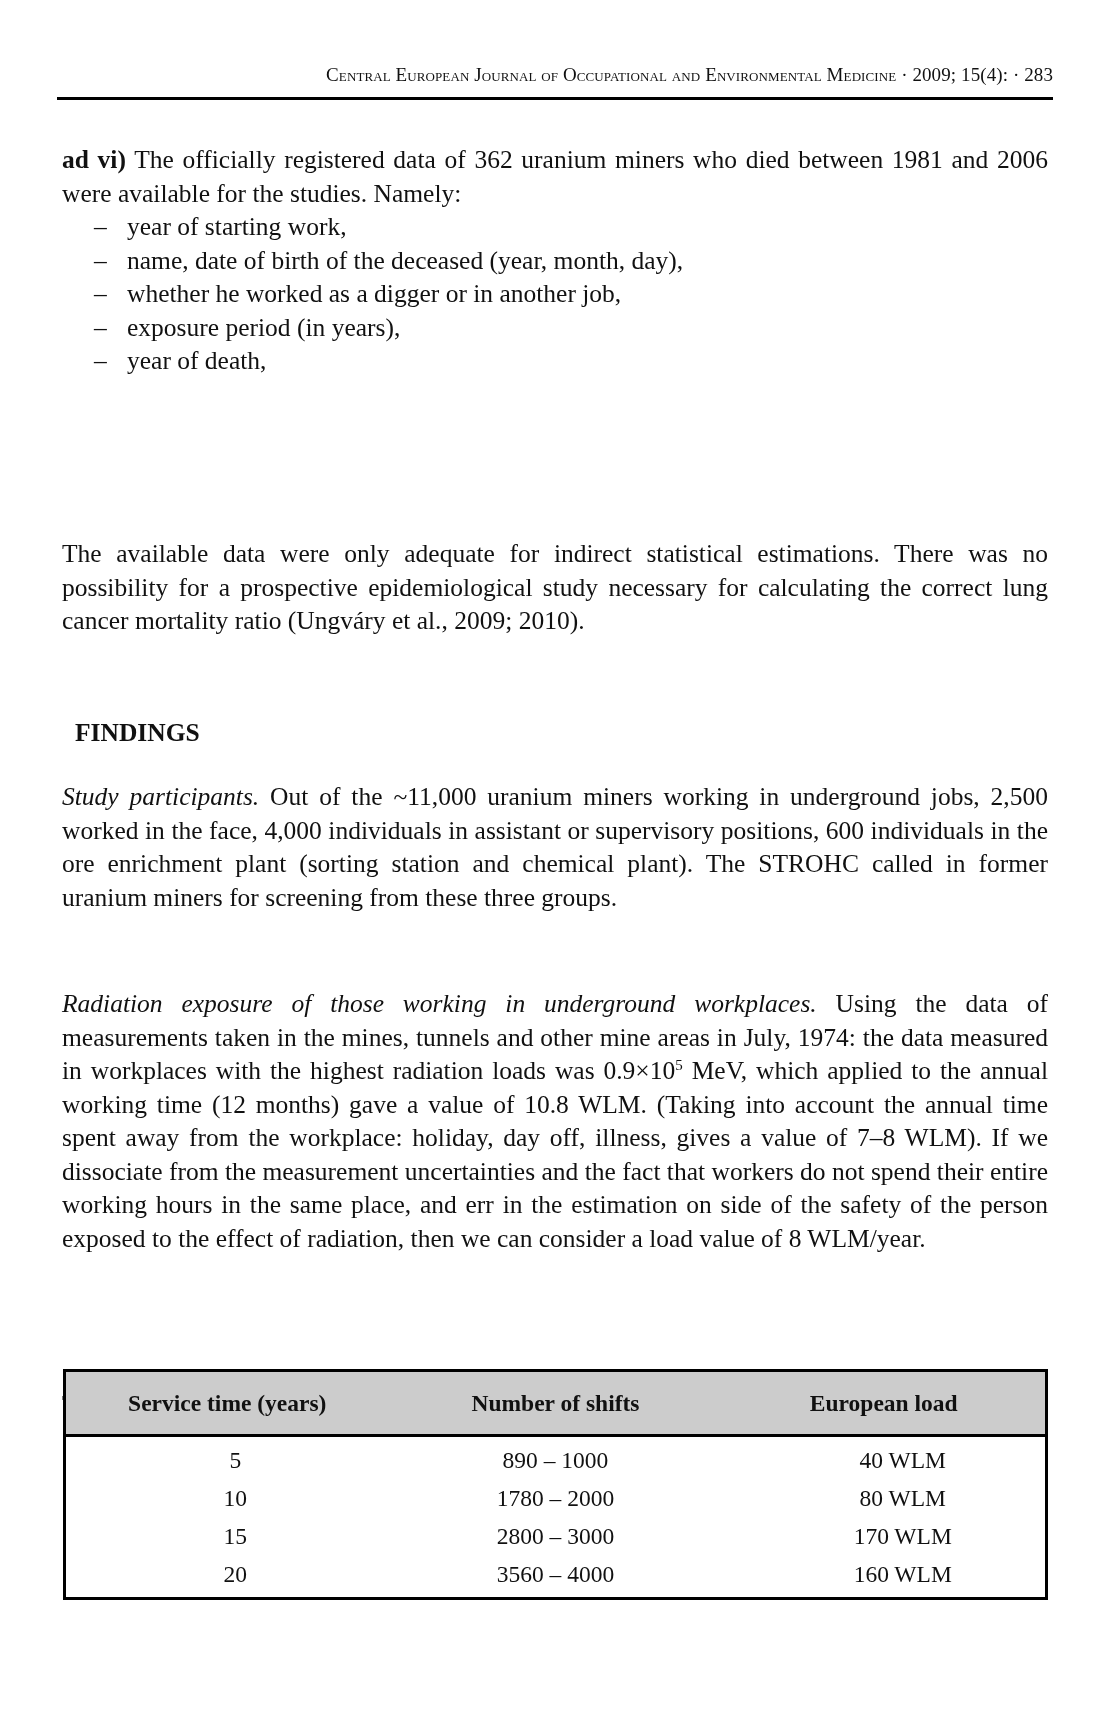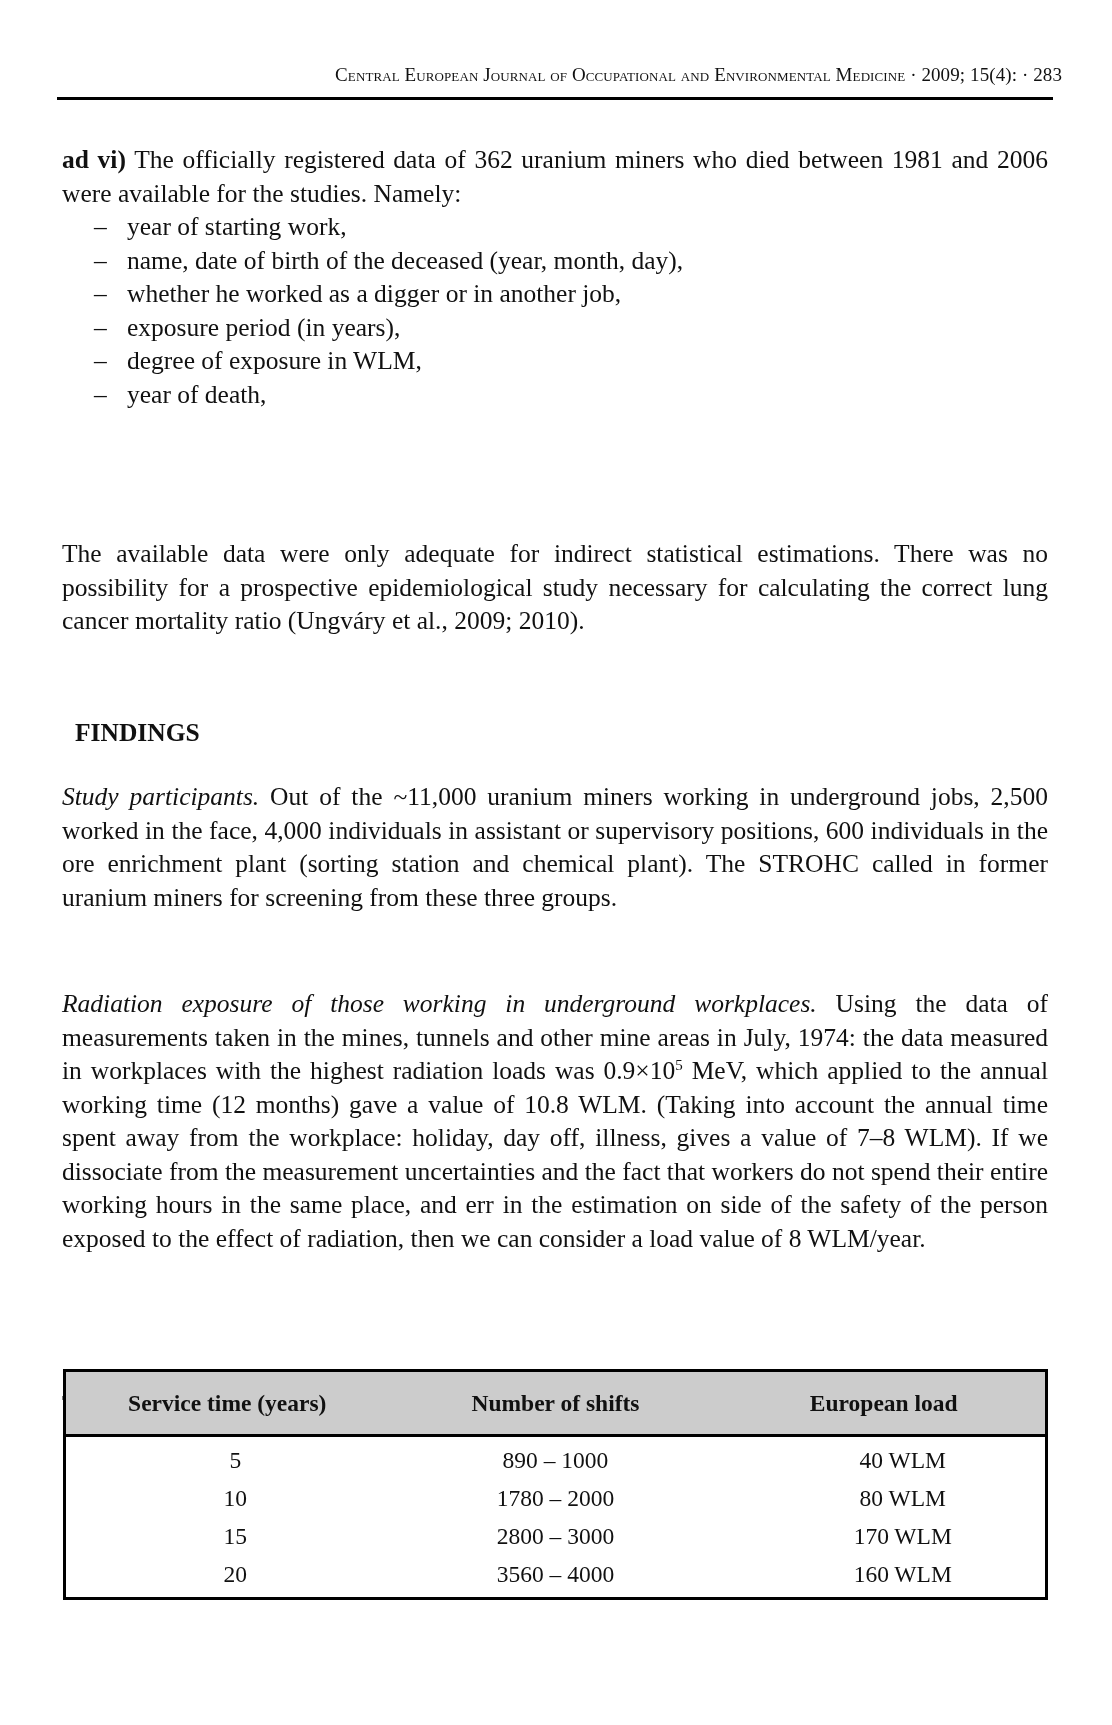--- a/index.html
+++ b/index.html
@@ -1,20 +1,20 @@
 <!DOCTYPE html>
 <html><head>
 <meta charset="utf-8">
 <style>
   html, body { margin:0; padding:0; background:#ffffff; }
   body { width:1112px; height:1725px; position:relative; overflow:hidden;
          font-family:"Liberation Serif","DejaVu Serif",serif; color:#111; }
   .page { position:absolute; left:0; top:0; width:1112px; height:1725px; }
 
-  .running-head { position:absolute; left:66px; width:996px; top:64px;
+  .running-head { position:absolute; left:57px; width:996px; top:64px;
     text-align:right; font-size:19px; letter-spacing:0.1px; }
   .running-head .sc { font-variant:small-caps; }
   .head-rule { position:absolute; left:57px; width:996px; top:97px; height:3px; background:#000; }
 
   .text { position:absolute; left:62px; width:986px; font-size:25.5px; line-height:33.5px; }
   .justify { text-align:justify; text-align-last:left; }
   .lead-bold { font-weight:bold;margin-top:8px; }
 
   ul.dash { list-style:none; margin:0; padding:0; }
   ul.dash li { position:relative; padding-left:65px; }
@@ -40,21 +40,20 @@
   <div class="running-head"><span class="sc">Central European Journal of Occupational and Environmental Medicine</span><span> · 2009; 15(4): · 283</span></div>
   <div class="head-rule"></div>
 
   <div class="text" style="top:143px;">
     <div class="justify"><span class="lead-bold">ad vi)</span><span> The officially registered data of 362 uranium miners who died between 1981 and 2006 were available for the studies. Namely:</span></div>
     <ul class="dash">
       <li>year of starting work,</li>
       <li>name, date of birth of the deceased (year, month, day),</li>
       <li>whether he worked as a digger or in another job,</li>
       <li>exposure period (in years),</li>
-      <li>degree of exposure in WLM,</li>
       <li>year of death,</li>
     </ul>
   </div>
 
   <div class="text justify" style="top:537px;">The available data were only adequate for indirect statistical estimations. There was no possibility for a prospective epidemiological study necessary for calculating the correct lung cancer mortality ratio (Ungváry et al., 2009; 2010).</div>
 
   <div class="heading">FINDINGS</div>
 
   <div class="text justify" style="top:780px;"><i>Study participants.</i><span> Out of the ~11,000 uranium miners working in underground jobs, 2,500 worked in the face, 4,000 individuals in assistant or supervisory posi­tions, 600 individuals in the ore enrichment plant (sorting station and chemical plant). The STROHC called in former uranium miners for screening from these three groups.</span></div>
 

